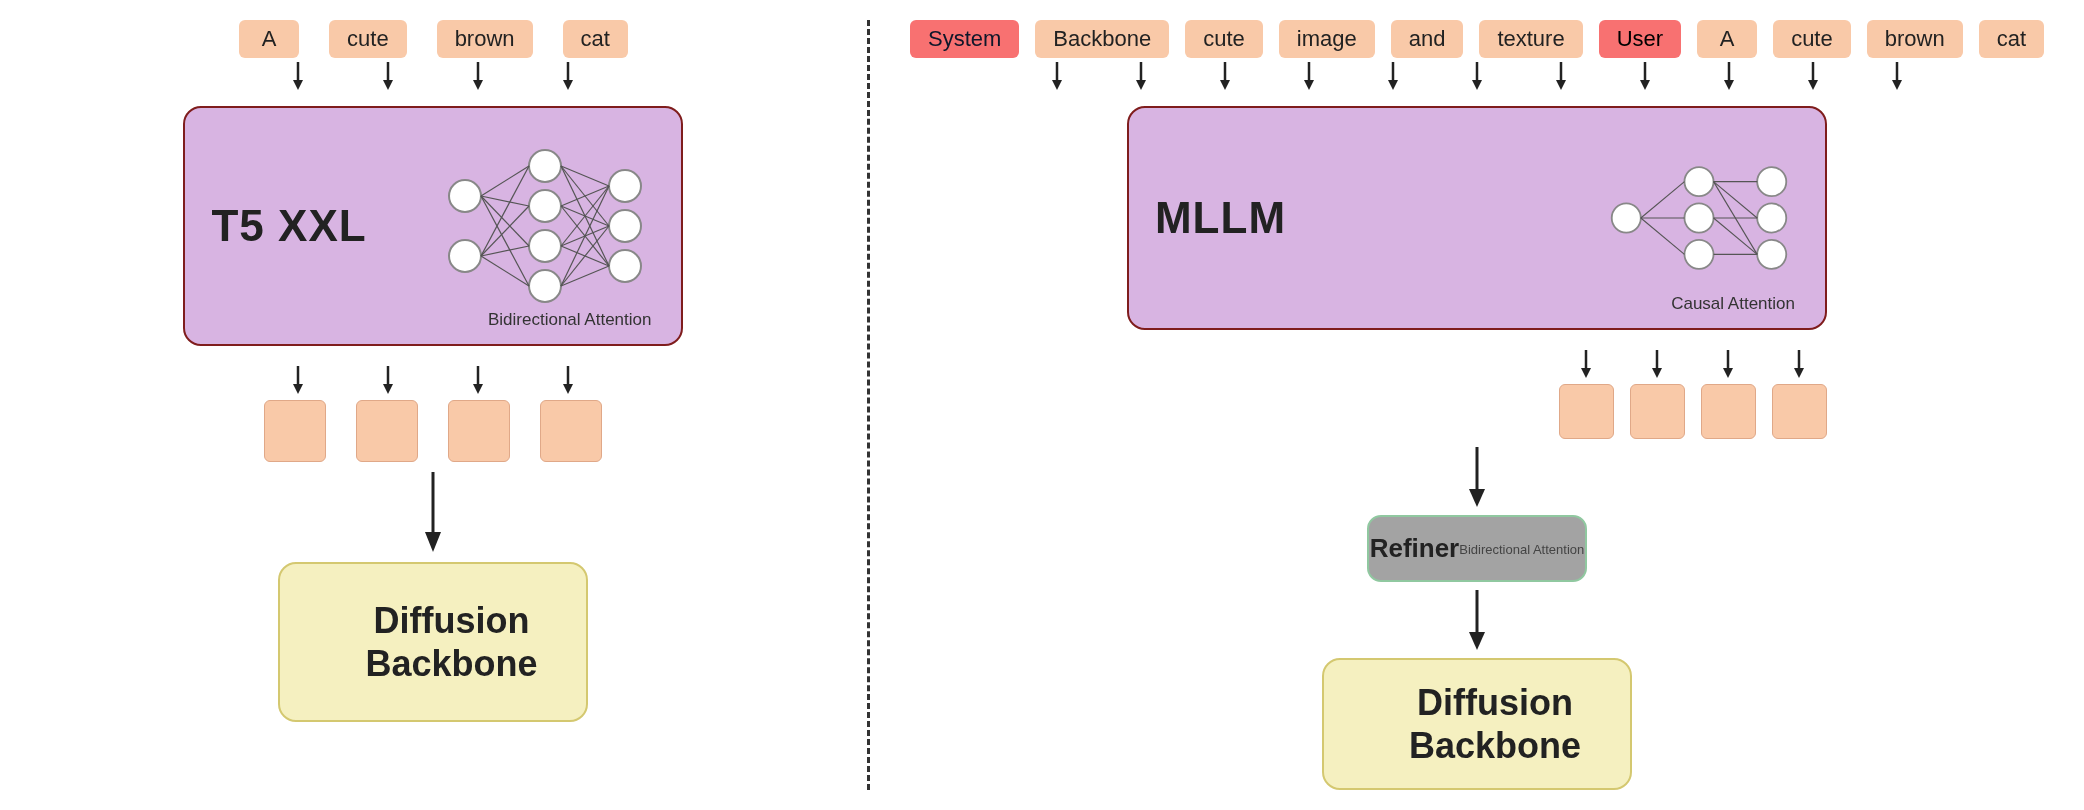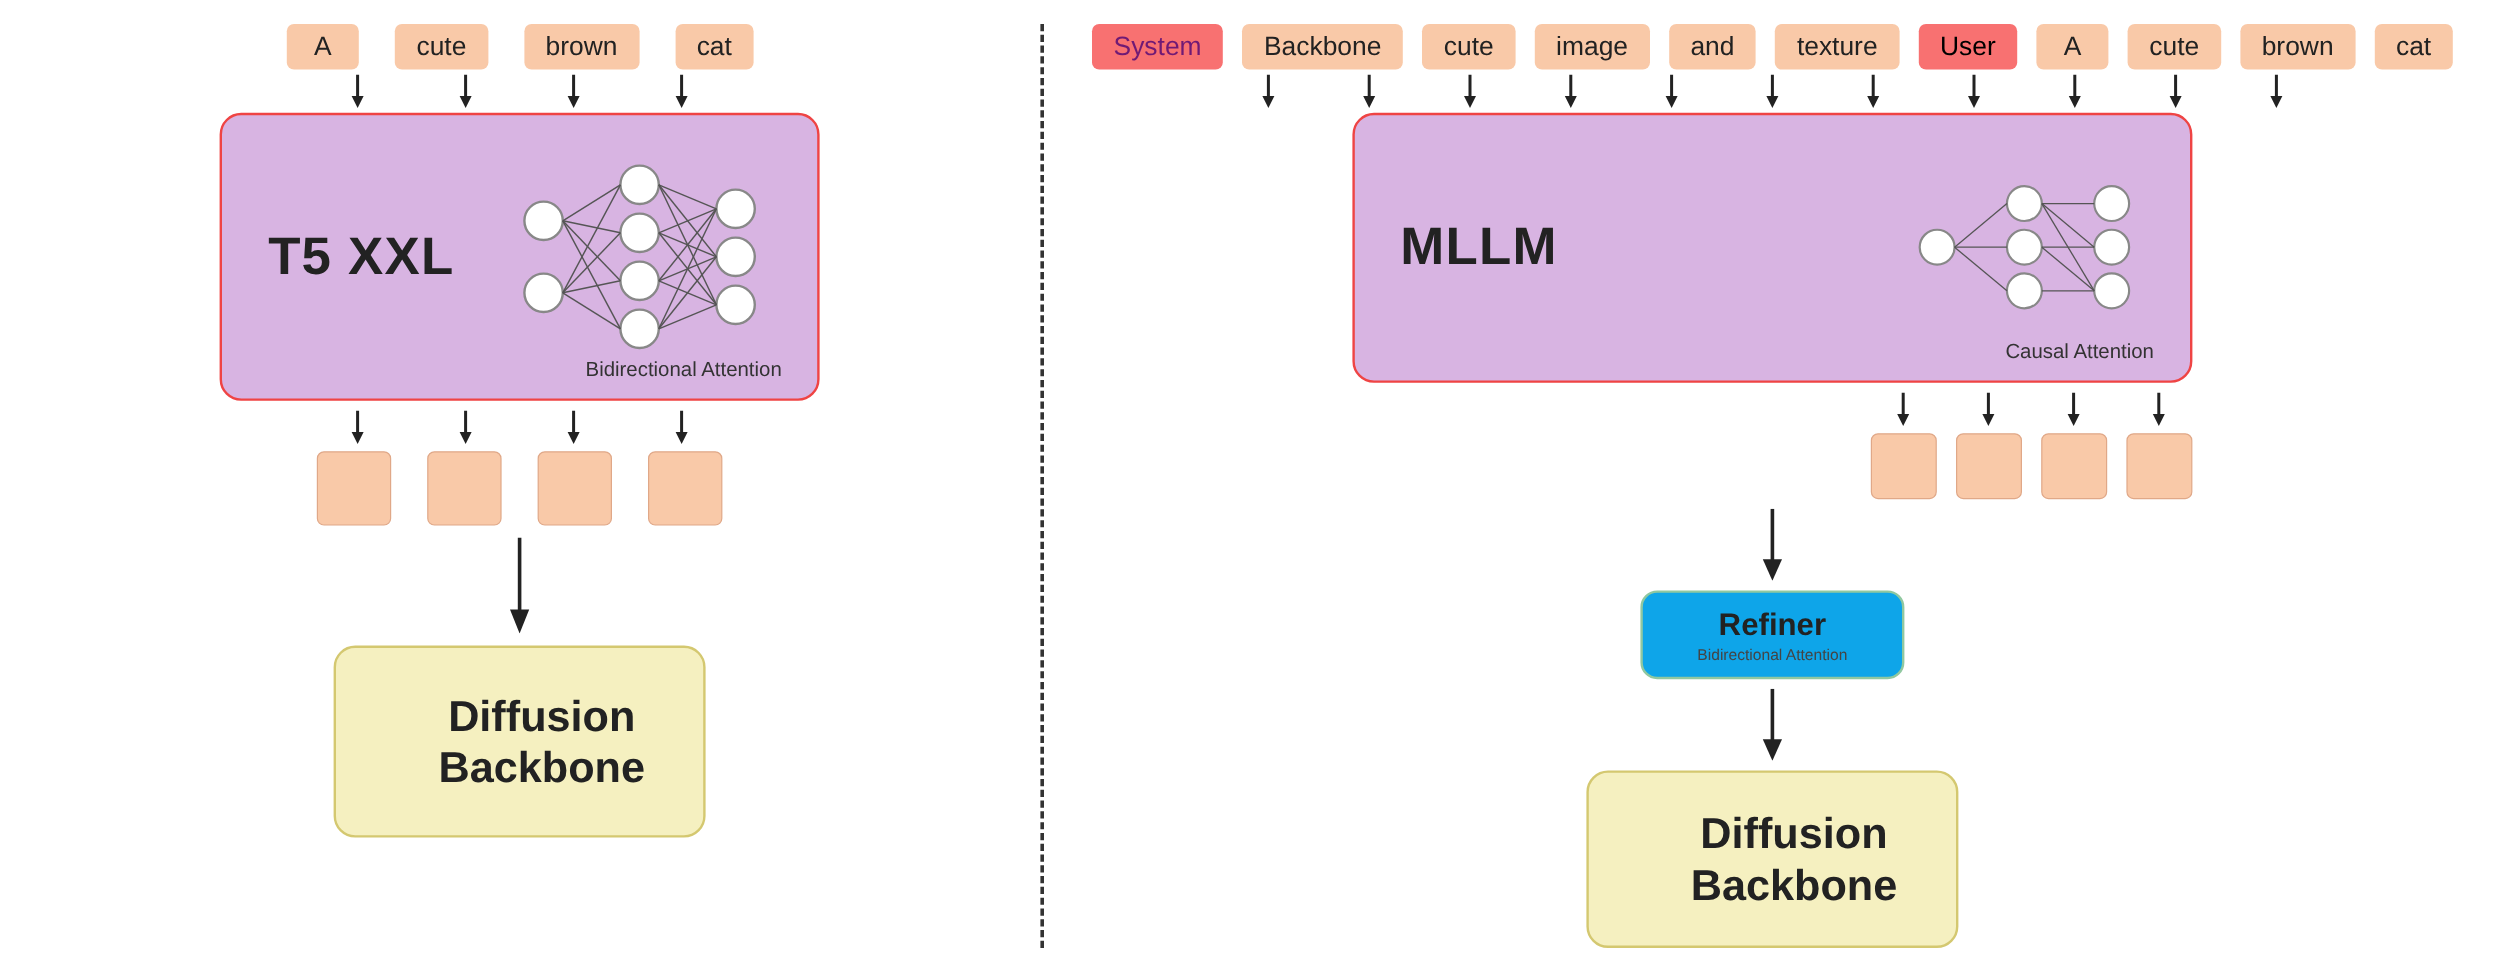--- a/index.html
+++ b/index.html
@@ -60,21 +60,21 @@
       padding: 6px 18px;
       font-size: 22px;
       font-weight: 500;
       color: #222;
       min-width: 60px;
       text-align: center;
     }
 
     .token-box.system {
       background: #f87171;
-      color: #701a75;
+      color: #0f172a;
     }
 
     .token-box.user {
       background: #f87171;
       color: #000000;
     }
 
     
     .arrows-row {
       display: flex;
@@ -85,30 +85,30 @@
 
     .arrow-single {
       display: flex;
       justify-content: center;
       min-width: 60px;
     }
 
     
     .encoder-box {
       background: #d8b4e2;
-      border: 2px solid #ef4444;
+      border: 2px solid #7f1d1d;
       border-radius: 18px;
       width: 500px;
       height: 240px;
       display: flex;
       align-items: center;
       justify-content: space-between;
-      padding: 20px 38px;
+      padding: 20px 26px;
       position: relative;
-      margin: 0;
+      margin: 12px;
     }
 
     .encoder-box.wide {
       width: 700px;
     }
 
     .encoder-label {
       font-size: 44px;
       font-weight: 900;
       color: #222;
@@ -169,27 +169,27 @@
     .diffusion-label {
       font-size: 36px;
       font-weight: 900;
       color: #222;
       line-height: 1.2;
       margin-left: 36px;
     }
 
     
     .refiner-box {
-      background: #0ea5e9;
+      background: #a3a3a3;
       border: 2px solid #90c8a0;
       border-radius: 14px;
       width: 220px;
       height: 80px;
       display: flex;
-      flex-direction: column;
+      flex-direction: row;
       align-items: center;
       justify-content: center;
       text-align: center;
     }
 
     .refiner-label {
       font-size: 26px;
       font-weight: 700;
       color: #222;
     }

